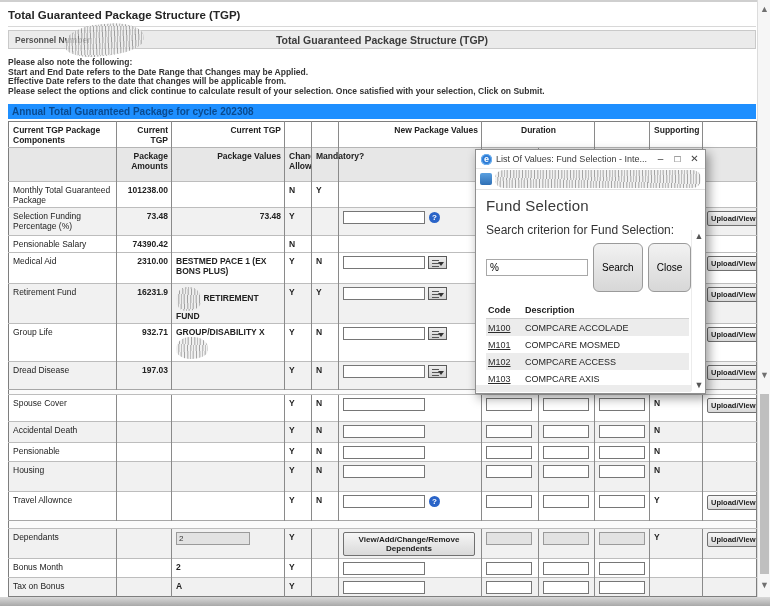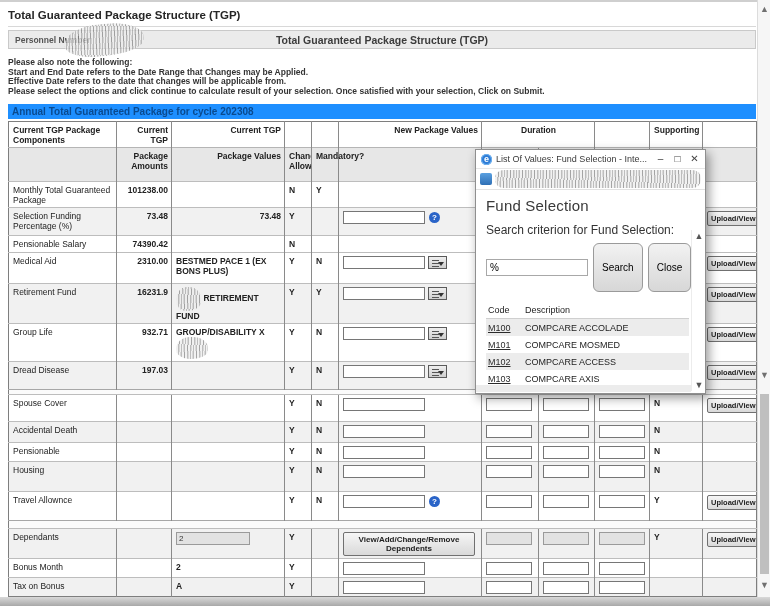--- a/index.html
+++ b/index.html
@@ -88,21 +88,21 @@
   .popup-body { position:relative; height:202px; overflow:hidden; padding:7px 16px 0 10px; }
   .popup-heading { font-size:15px; color:#393939; letter-spacing:.2px; }
   .popup-search-label { font-size:12px; color:#333; margin-top:9px; }
   .popup-search-row { margin-top:6px; display:flex; align-items:center; }
   .popup-input { width:102px; height:17px; border:1px solid #a8a8a8; font-size:10px;
     font-family:"Liberation Sans", sans-serif; padding:0 3px; }
   .btn-pop { font-size:10px; font-weight:normal; padding:18px 8px; margin-left:5px;
     border:1px solid #9a9a9a; background:linear-gradient(#f2f2f2,#d7d7d7); border-radius:6px; cursor:pointer; }
   table.funds { margin-top:9px; width:100%; border-collapse:collapse; font-size:9px; }
   table.funds td { padding:4px 2px 3px 2px; }
-  table.funds tr.fhdr td { font-weight:normal; color:#222; border-bottom:1px solid #cfcfcf; }
+  table.funds tr.fhdr td { font-weight:bold; color:#222; border-bottom:1px solid #cfcfcf; }
   table.funds tr.shade td { background:#ececec; }
   td.fund-code { width:37px; }
   .fund-link { color:#2b2b2b; text-decoration:underline; cursor:pointer; }
   .partial-row { position:absolute; left:0; right:14px; bottom:0; height:7px; background:#ececec; }
   .popup-sb { position:absolute; right:0; top:40px; bottom:1px; width:14px; background:#fff;
     border-left:1px solid #ececec; }
   .sb-arrow { position:absolute; left:0; width:14px; text-align:center; font-size:9px; color:#555; cursor:pointer; }
 
   
   .main-sb { position:absolute; right:0; top:0; width:13px; height:597px; background:#f6f6f6;

